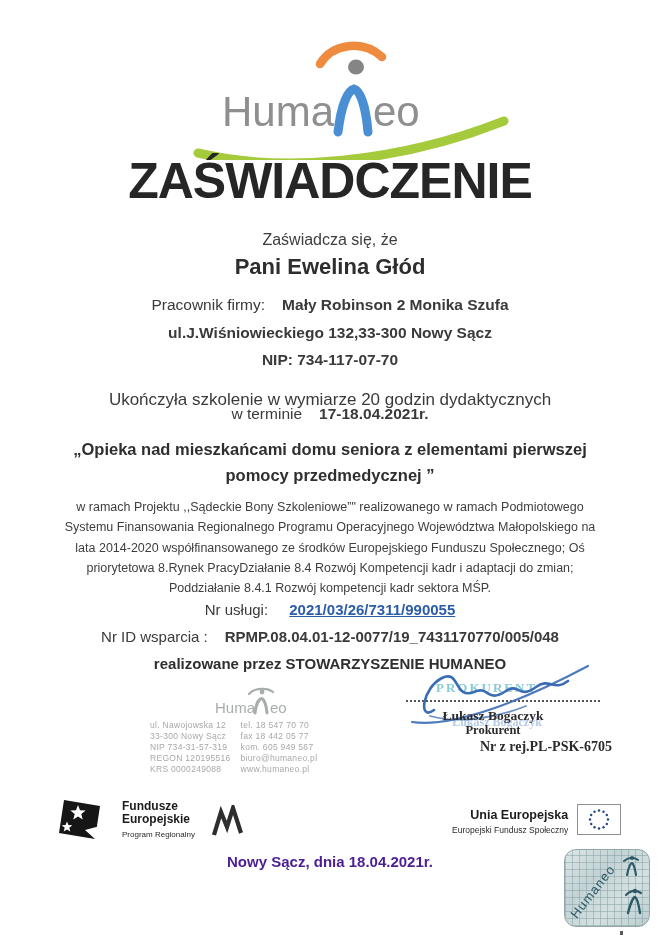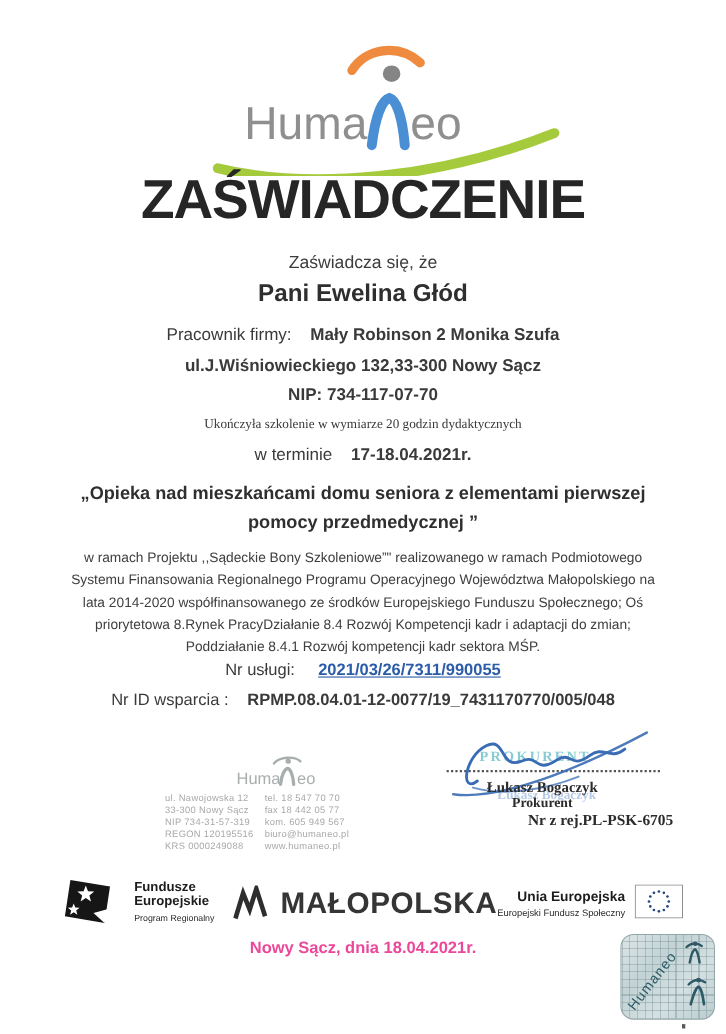--- a/index.html
+++ b/index.html
@@ -8,21 +8,21 @@
   .cline{position:absolute;left:0;right:0;text-align:center;white-space:nowrap;}
   .b{font-weight:bold;}
   .gap{margin-left:6px;padding-left:11px;}
   .logo-wrap{position:absolute;top:10px;left:0;width:660px;height:150px;}
   .doc-title{top:152px;font-size:50px;font-weight:bold;color:#262626;letter-spacing:-1px;}
   .intro{top:231px;font-size:16px;color:#3d3d3d;}
   .recipient{top:254px;font-size:22px;font-weight:bold;color:#2e2e2e;}
   .line1{top:296px;font-size:15.5px;}
   .line2{top:324px;font-size:15.5px;}
   .line3{top:351px;font-size:15.5px;}
-  .line4{top:378px;font-size:12px;font-family:Liberation Serif, serif;}
+  .line4{top:390px;font-size:17px;}
   .line5{top:405px;font-size:15.5px;}
   .course{top:437px;left:50px;right:50px;font-size:16.5px;font-weight:bold;color:#2f2f2f;
           line-height:1.55;text-align:center;white-space:normal;position:absolute;}
   .project{top:497px;left:60px;right:60px;font-size:12.5px;color:#3e3e3e;line-height:1.62;
            text-align:center;white-space:normal;position:absolute;}
   .service{top:601px;font-size:15px;}
   .service a{color:#2b5ca8;font-weight:bold;text-decoration:underline;}
   .support{top:628px;font-size:15px;}
   .realized{top:655px;font-size:15px;font-weight:bold;color:#2f2f2f;}
   
@@ -46,21 +46,21 @@
   .fe{position:absolute;left:58px;top:799px;display:flex;align-items:flex-start;}
   .fe-text{margin-left:20px;margin-top:1px;text-align:left;}
   .fe-l1,.fe-l2{font-size:12px;font-weight:bold;color:#1c1c1c;line-height:1.12;}
   .fe-l3{font-size:8px;color:#2a2a2a;margin-top:3px;}
   .mp{position:absolute;left:212px;top:805px;display:flex;align-items:center;}
   .mp-label{margin-left:11px;font-size:27px;font-weight:600;color:#353535;letter-spacing:.5px;}
   .eu{position:absolute;left:452px;top:804px;display:flex;align-items:flex-end;}
   .eu-text{text-align:right;margin-right:9px;margin-top:2px;}
   .eu-l1{font-size:12.5px;font-weight:bold;color:#1c1c1c;line-height:1.1;}
   .eu-l2{font-size:8.5px;color:#2a2a2a;margin-top:2px;}
-  .dateline{top:853px;font-size:15px;font-weight:bold;color:#ec4899;}
+  .dateline{top:853px;font-size:15px;font-weight:bold;color:#4c1d95;}
   
   .sticker{position:absolute;left:564px;top:849px;width:84px;height:76px;border-radius:12px;
     border:1px solid #93a7aa;
     background:
       repeating-linear-gradient(0deg, rgba(125,150,155,.45) 0 1px, transparent 1px 7px),
       repeating-linear-gradient(90deg, rgba(125,150,155,.45) 0 1px, transparent 1px 7px),
       linear-gradient(135deg,#dde6e7 0%,#c3d3d5 35%,#d4e0e1 65%,#bccdcf 100%);
     overflow:hidden;}
   .sticker-word{position:absolute;left:-4px;top:34px;font-size:13px;color:#2d5a66;
     transform:rotate(-52deg);letter-spacing:1px;}
@@ -101,20 +101,21 @@
   <div class="course">„Opieka nad mieszkańcami domu seniora z elementami pierwszej pomocy przedmedycznej ”</div>
   <div class="project">w ramach Projektu ,,Sądeckie Bony Szkoleniowe”" realizowanego w ramach Podmiotowego Systemu Finansowania Regionalnego Programu Operacyjnego Województwa Małopolskiego na lata 2014-2020 współfinansowanego ze środków Europejskiego Funduszu Społecznego; Oś priorytetowa 8.Rynek PracyDziałanie 8.4 Rozwój Kompetencji kadr i adaptacji do zmian; Poddziałanie 8.4.1 Rozwój kompetencji kadr sektora MŚP.</div>
 
   <div class="cline service">
     <span>Nr usługi:</span>
     <a href="#" class="gap">2021/03/26/7311/990055</a>
   </div>
   <div class="cline support">
     <span>Nr ID wsparcia :</span><span class="b gap">RPMP.08.04.01-12-0077/19_7431170770/005/048</span>
   </div>
+  <div class="cline realized">realizowane przez STOWARZYSZENIE HUMANEO</div>
 
   <div class="stamp">
     <svg width="120" height="32" viewBox="0 0 120 32" style="display:block;margin:0 auto;">
       <path d="M50,8 C55,2 68,1 74,6" stroke="#a8adad" stroke-width="2.2" fill="none" stroke-linecap="round"></path>
       <circle cx="63" cy="6" r="2.4" fill="#a8adad"></circle>
       <text x="16" y="27" font-size="15" fill="#a8adad" font-family="Liberation Sans, sans-serif">Huma</text>
       <path d="M56,27 C57,18 60,13 62.5,12.5 C65,13 67.5,19 68,27" stroke="#a8adad" stroke-width="3" fill="none" stroke-linecap="round"></path>
       <text x="71" y="27" font-size="15" fill="#a8adad" font-family="Liberation Sans, sans-serif">eo</text>
     </svg>
     <div class="stamp-cols">
@@ -160,21 +161,20 @@
       <div class="fe-l1">Fundusze</div>
       <div class="fe-l2">Europejskie</div>
       <div class="fe-l3">Program Regionalny</div>
     </div>
   </div>
 
   <div class="mp">
     <svg width="32" height="32" viewBox="0 0 32 32">
       <path d="M2,30 L9,7 L15,22 L21,3 L29,28" stroke="#2e2e2e" stroke-width="4.2" fill="none"></path>
     </svg>
-    <span class="mp-label">MAŁOPOLSKA</span>
   </div>
 
   <div class="eu">
     <div class="eu-text">
       <div class="eu-l1">Unia Europejska</div>
       <div class="eu-l2">Europejski Fundusz Społeczny</div>
     </div>
     <svg width="44" height="31" viewBox="0 0 44 31">
       <rect x="0.5" y="0.5" width="43" height="30" fill="#ffffff" stroke="#8f8f8f"></rect>
       <g fill="#24457e">

